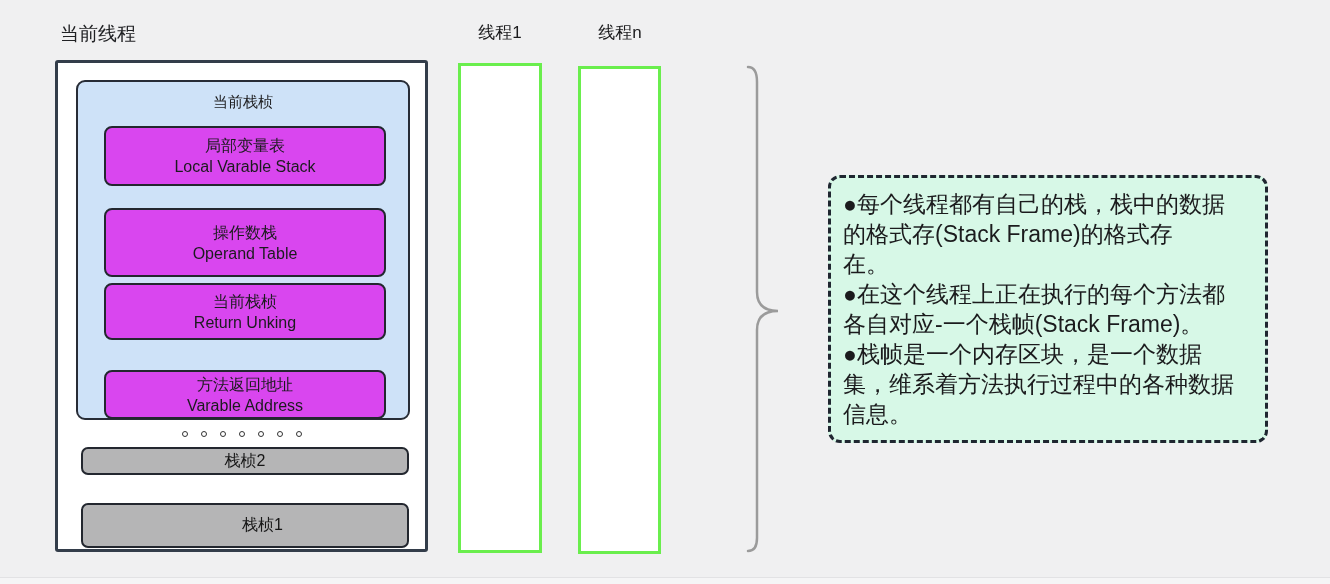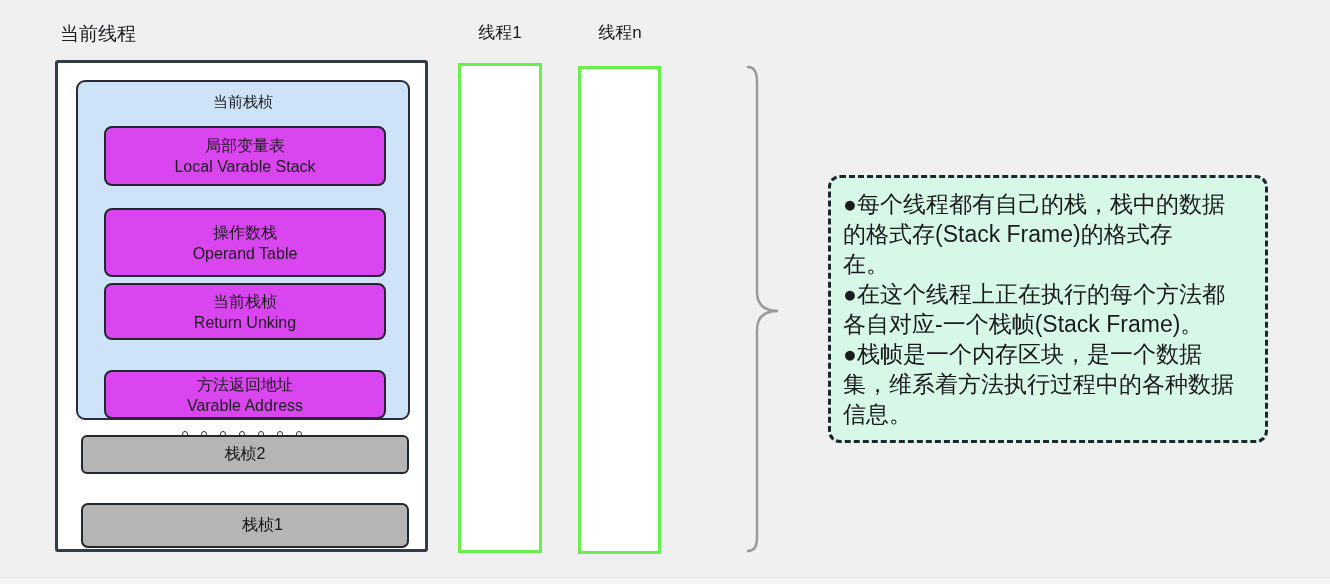--- a/index.html
+++ b/index.html
@@ -63,21 +63,21 @@
     border-radius:50%; background:#fff; display:inline-block;
   }
 
   
   .gray-frame {
     position:absolute; left:23px; width:328px;
     background:#b5b5b6; border:2.5px solid #23272f; border-radius:7px;
     display:flex; align-items:center; justify-content:center;
     font-size:16px; color:#161616;
   }
-  .gray-frame.g0 { top:372px; height:39px;border-radius:6px; }
+  .gray-frame.g0 { top:384px; height:28px; }
   .gray-frame.g1 { top:440px; height:45px;padding-left:35px; }
 
   
   .thread-col {
     position:absolute; background:#ffffff; border:3px solid #6aee4d;
   }
   .thread-col.t1 { left:458px; top:63px; width:84px; height:490px; }
   .thread-col.tn { left:578px; top:66px; width:83px; height:488px; }
 
   

